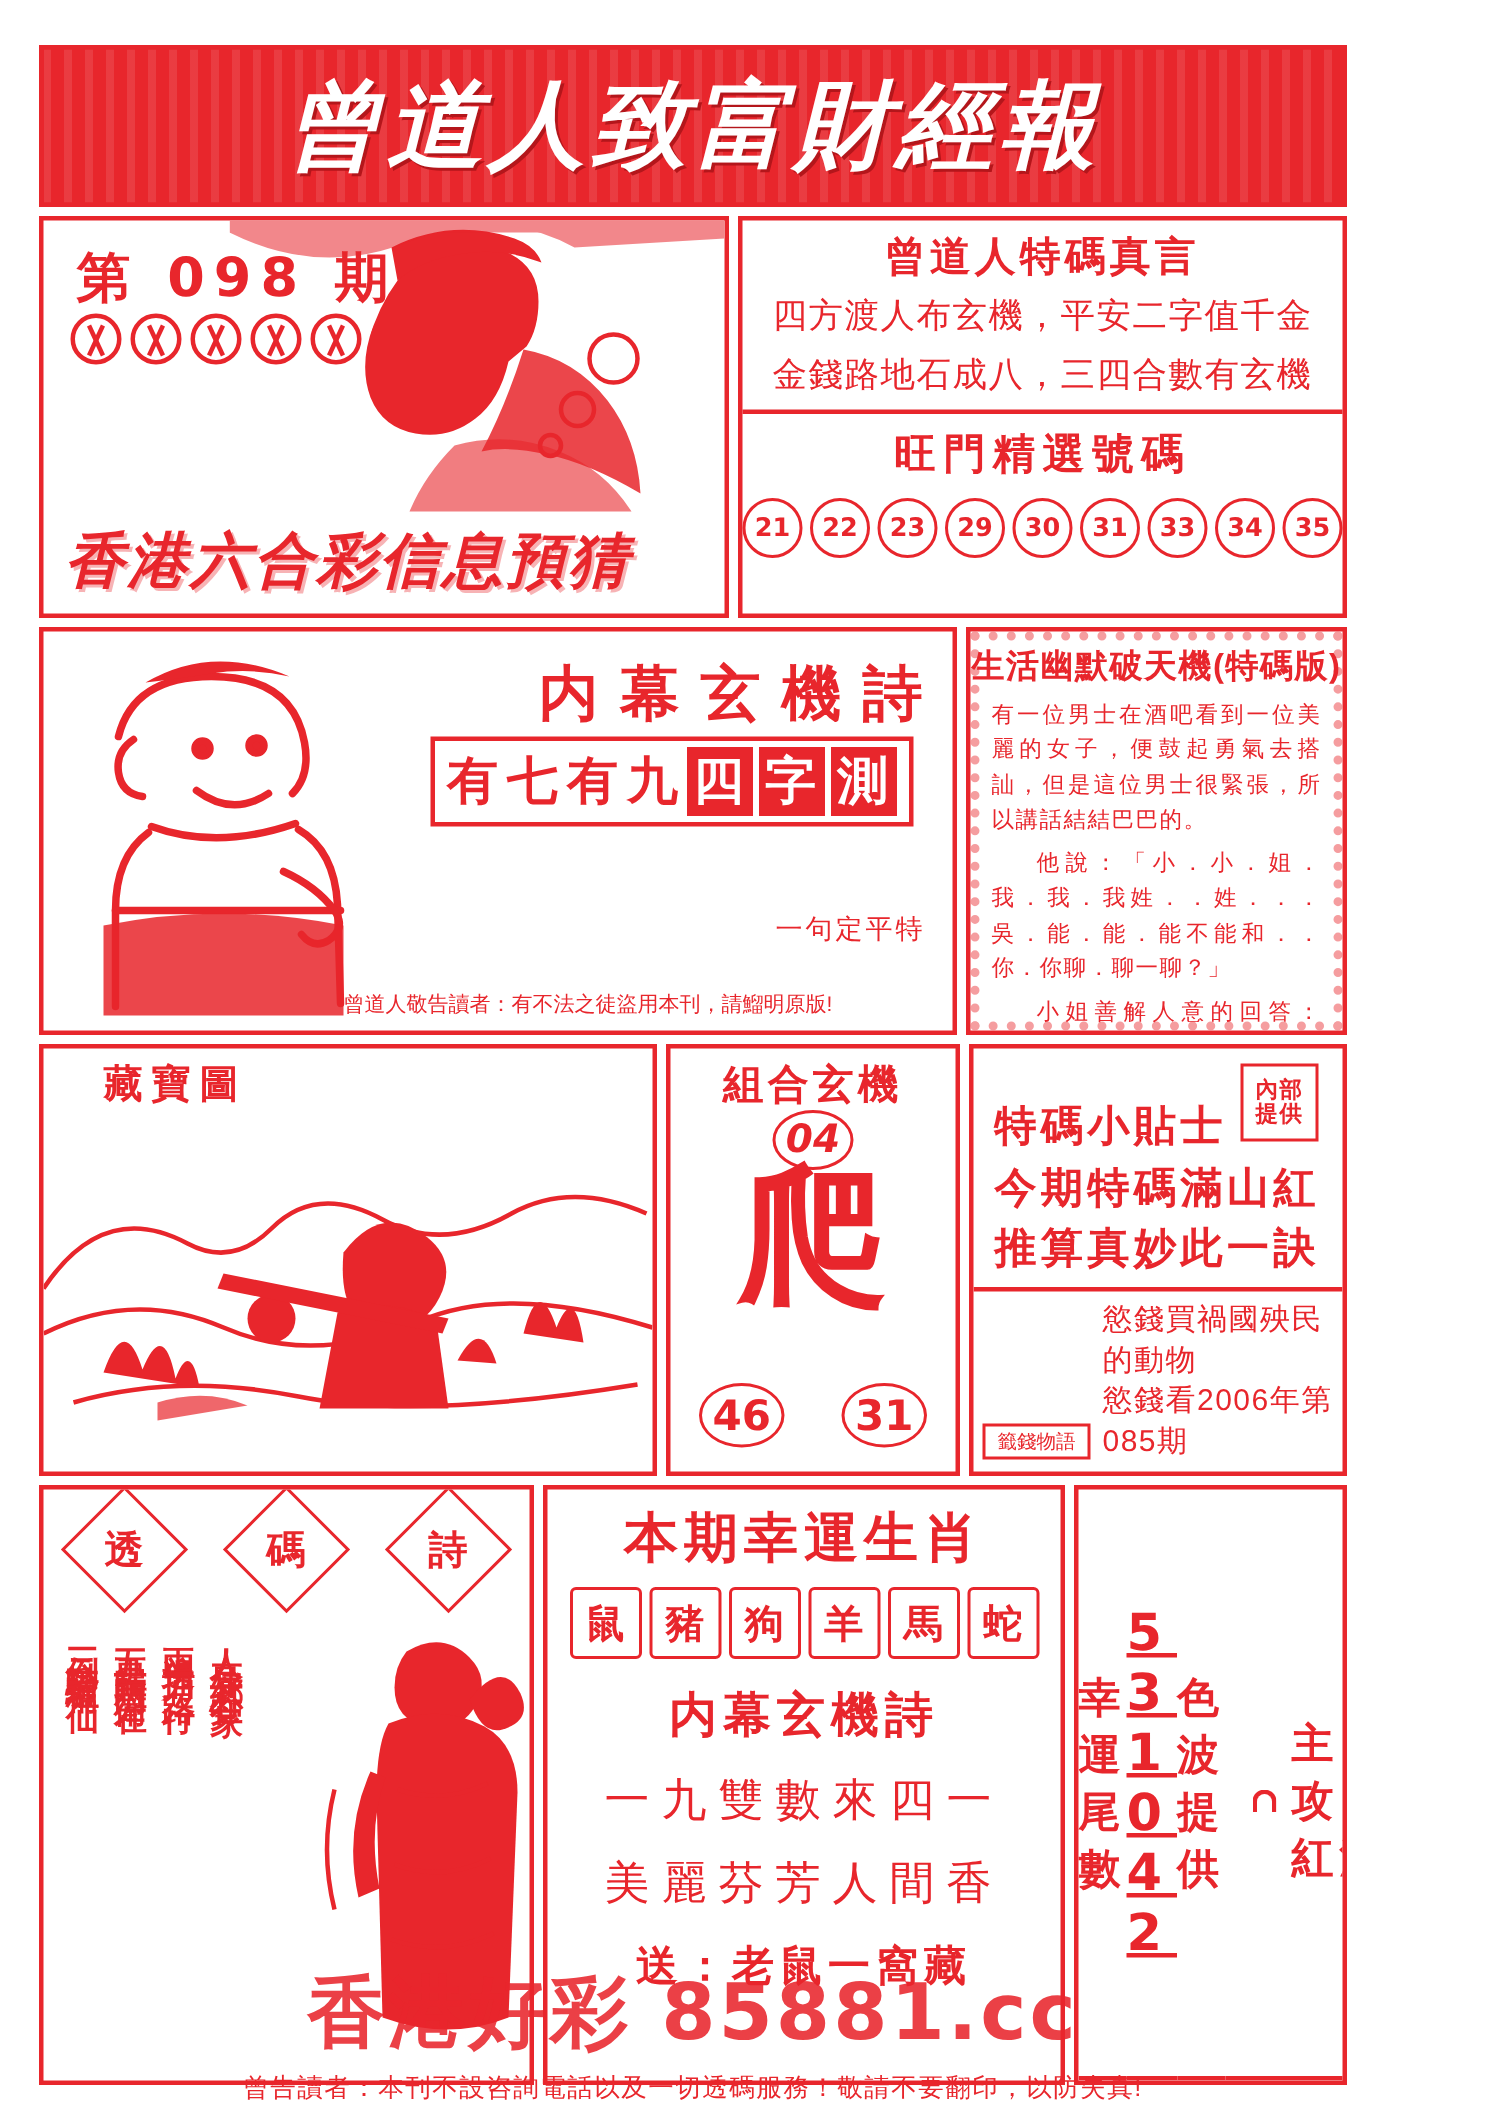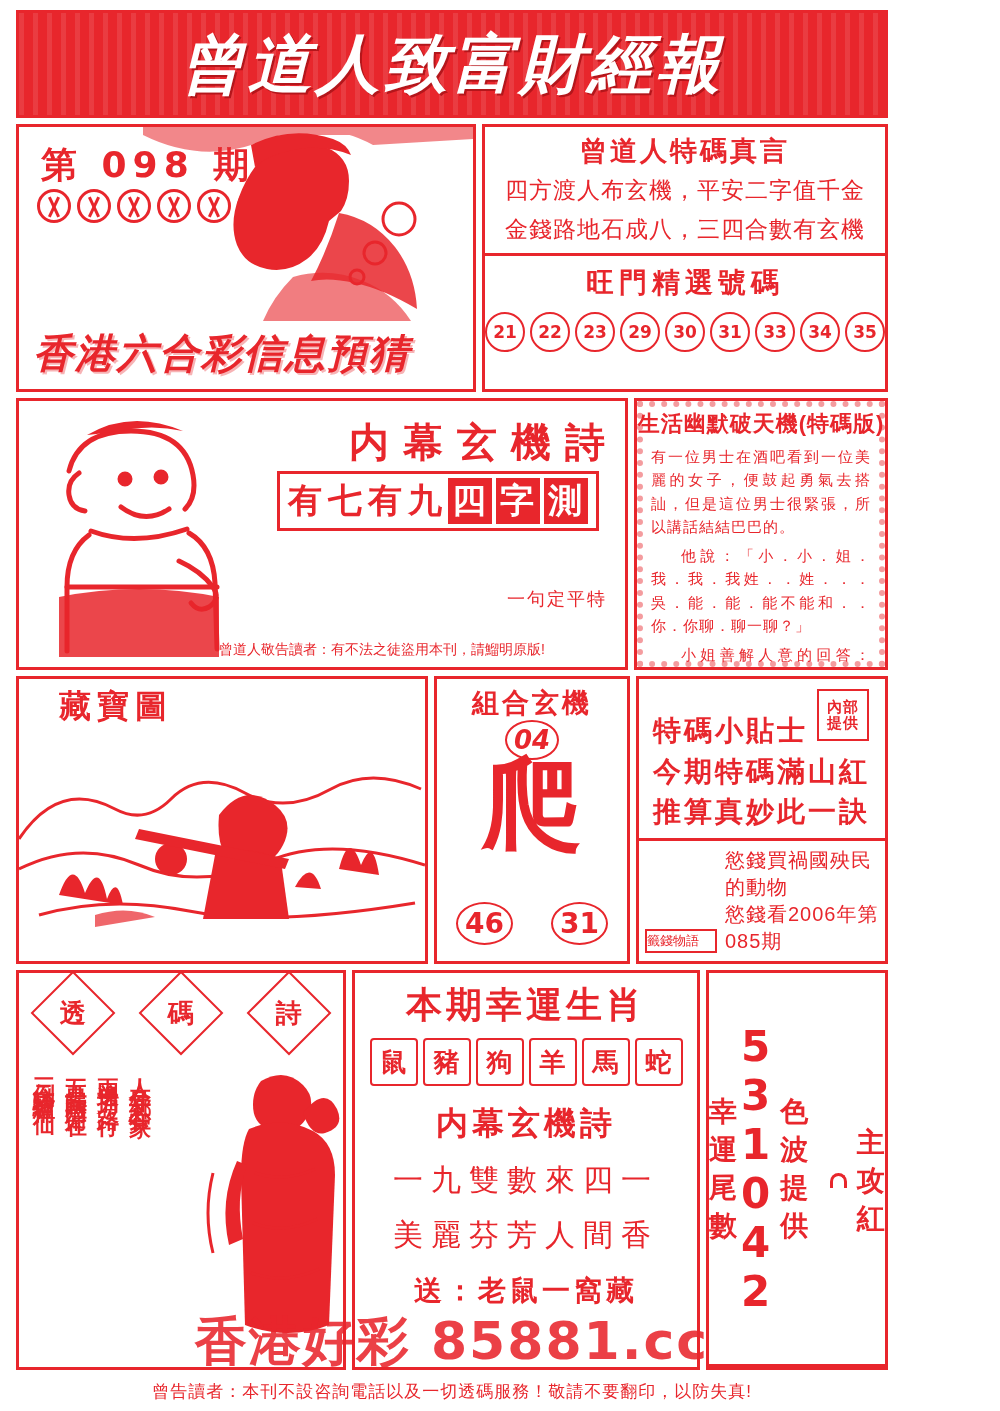--- a/index.html
+++ b/index.html
@@ -5,23 +5,23 @@
   html,body{margin:0;padding:0;}
   body{
     width:1000px;height:1411px;
     background:#ffffff;
     font-family:"Liberation Sans","DejaVu Sans",sans-serif;
     color:#e8262c;
     position:relative;
     overflow:hidden;
   }
   .page{
-    position:absolute;left:0;top:0;width:904px;height:1411px;
+    position:absolute;left:10px;top:0;width:904px;height:1411px;
     box-sizing:border-box;
-    padding:10px 16px 10px 16px;
+    padding:30px 16px 10px 16px;
   }
   
   .masthead{
     position:relative;
     height:108px;
     background:#e8262c;
     border:3px solid #e8262c;
     box-sizing:border-box;
     overflow:hidden;
   }
@@ -139,21 +139,21 @@
   .dots{
     position:absolute;left:0;top:0;right:0;bottom:0;pointer-events:none;
     border:6px dotted rgba(232,38,44,.45);box-sizing:border-box;
   }
   
   .band3{height:288px;margin-top:6px;}
   .b3left{width:412px;position:relative;overflow:hidden;}
   .b3mid{width:196px;margin-left:6px;position:relative;overflow:hidden;}
   .b3right{flex:1;margin-left:6px;position:relative;overflow:hidden;}
   .cangbao{
-    position:absolute;left:40px;top:6px;font-size:32px;font-weight:bold;
+    position:absolute;left:40px;top:6px;font-size:26px;font-weight:bold;
     letter-spacing:6px;
   }
   .zuhe{
     position:absolute;left:0;right:0;top:6px;text-align:center;
     font-size:27px;font-weight:bold;letter-spacing:3px;
   }
   .bignum{
     position:absolute;left:0;right:0;top:46px;text-align:center;
     font-size:26px;font-weight:bold;
     font-family:"DejaVu Sans","Liberation Sans",sans-serif;
@@ -181,21 +181,21 @@
     display:flex;flex-direction:column;align-items:center;justify-content:center;
     font-size:15px;font-weight:bold;line-height:1.1;letter-spacing:1px;
   }
   .b3r-bottom{
     position:absolute;left:0;right:0;bottom:0;border-top:3px solid #e8262c;
     padding:6px 6px 6px 86px;
   }
   .b3r-bottom .bl{font-size:20px;letter-spacing:1px;line-height:1.35;}
   .sidelabel{
     position:absolute;left:6px;bottom:8px;width:68px;
-    border:2px solid #e8262c;font-size:13px;
+    border:2px solid #e8262c;text-align:center;font-size:13px;
     line-height:1.25;padding:2px 0;
   }
   
   .band4{height:400px;margin-top:6px;}
   .b4left{width:330px;position:relative;overflow:hidden;}
   .b4mid{width:348px;margin-left:6px;position:relative;overflow:hidden;}
   .b4right{flex:1;margin-left:6px;position:relative;overflow:hidden;display:flex;flex-direction:row;}
   .toumashi{
     position:absolute;left:0;right:0;top:10px;display:flex;justify-content:space-around;
   }
@@ -234,21 +234,21 @@
   .msend{
     text-align:center;font-size:28px;letter-spacing:4px;margin-top:16px;font-weight:bold;
   }
   .rcell{
     border-bottom:3px solid #e8262c;
     display:flex;align-items:center;justify-content:center;
     font-size:28px;font-weight:bold;letter-spacing:4px;
     padding:7px 0;
   }
   .rcell:last-child{border-bottom:none;}
-  .rcell.num{font-size:42px;letter-spacing:10px;font-family:"DejaVu Sans","Liberation Sans",sans-serif;}
+  .rcell.num{font-size:34px;letter-spacing:10px;font-family:"DejaVu Sans","Liberation Sans",sans-serif;text-decoration:underline;}
   .rcell.left{justify-content:flex-start;padding-left:18px;margin-top:24px;}
   .arc{
     width:22px;height:12px;border:3px solid #e8262c;border-bottom:none;
     border-radius:14px 14px 0 0;margin-right:10px;
   }
   
   .footer{
     position:absolute;left:0;right:0;bottom:8px;text-align:center;
     font-size:17px;letter-spacing:1px;
   }

